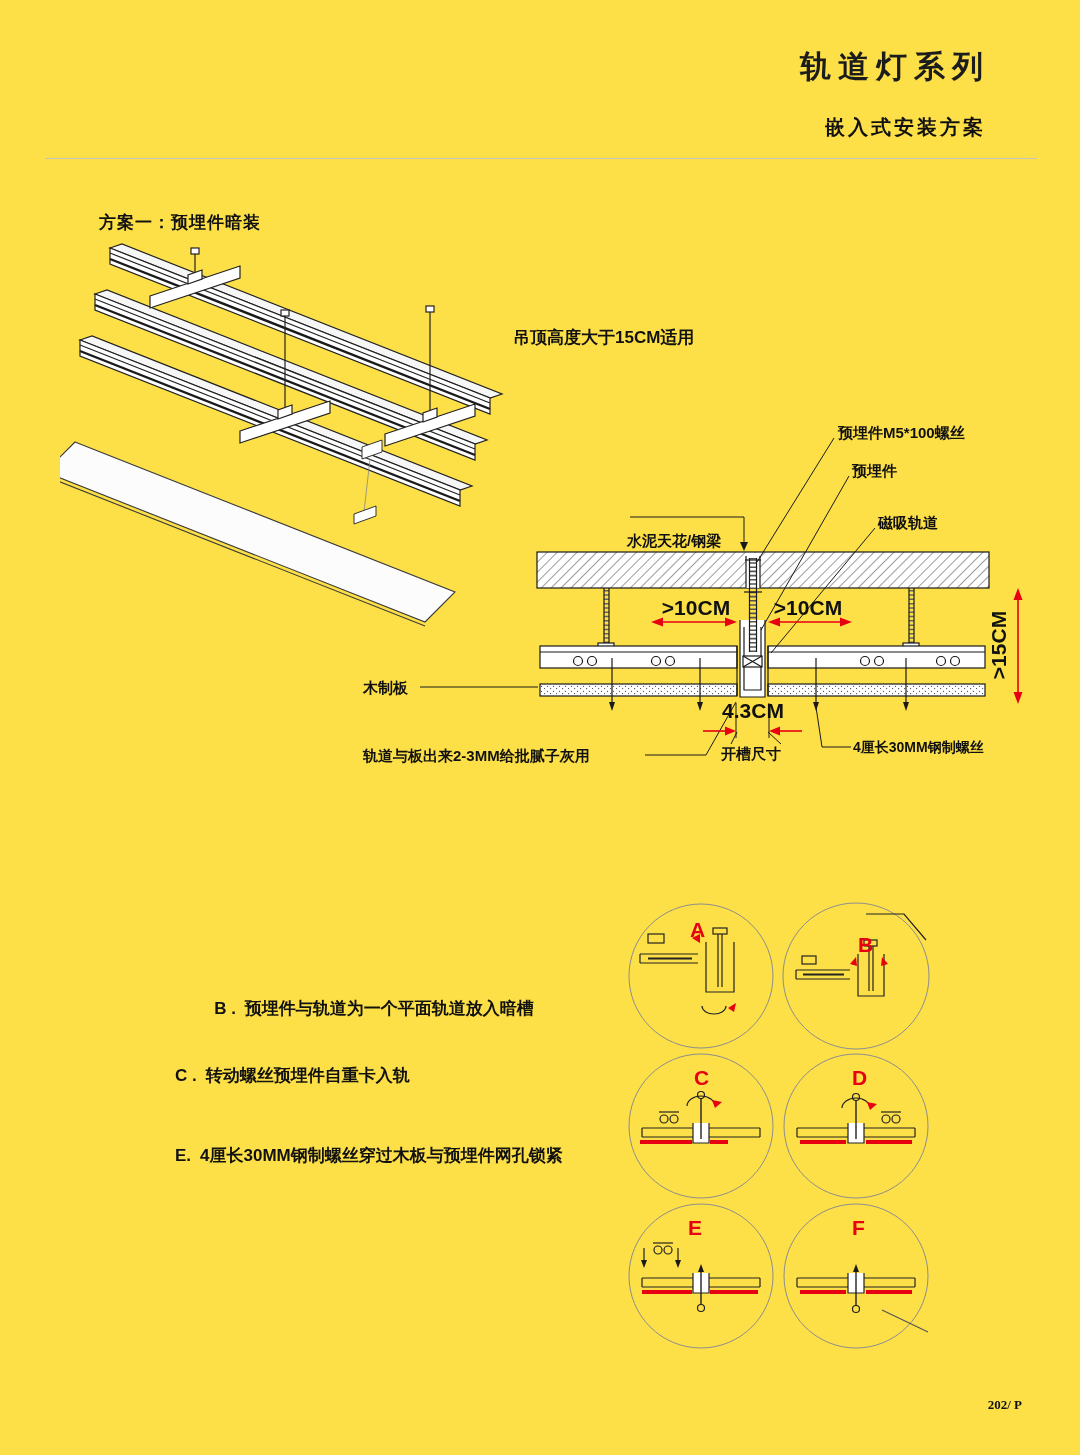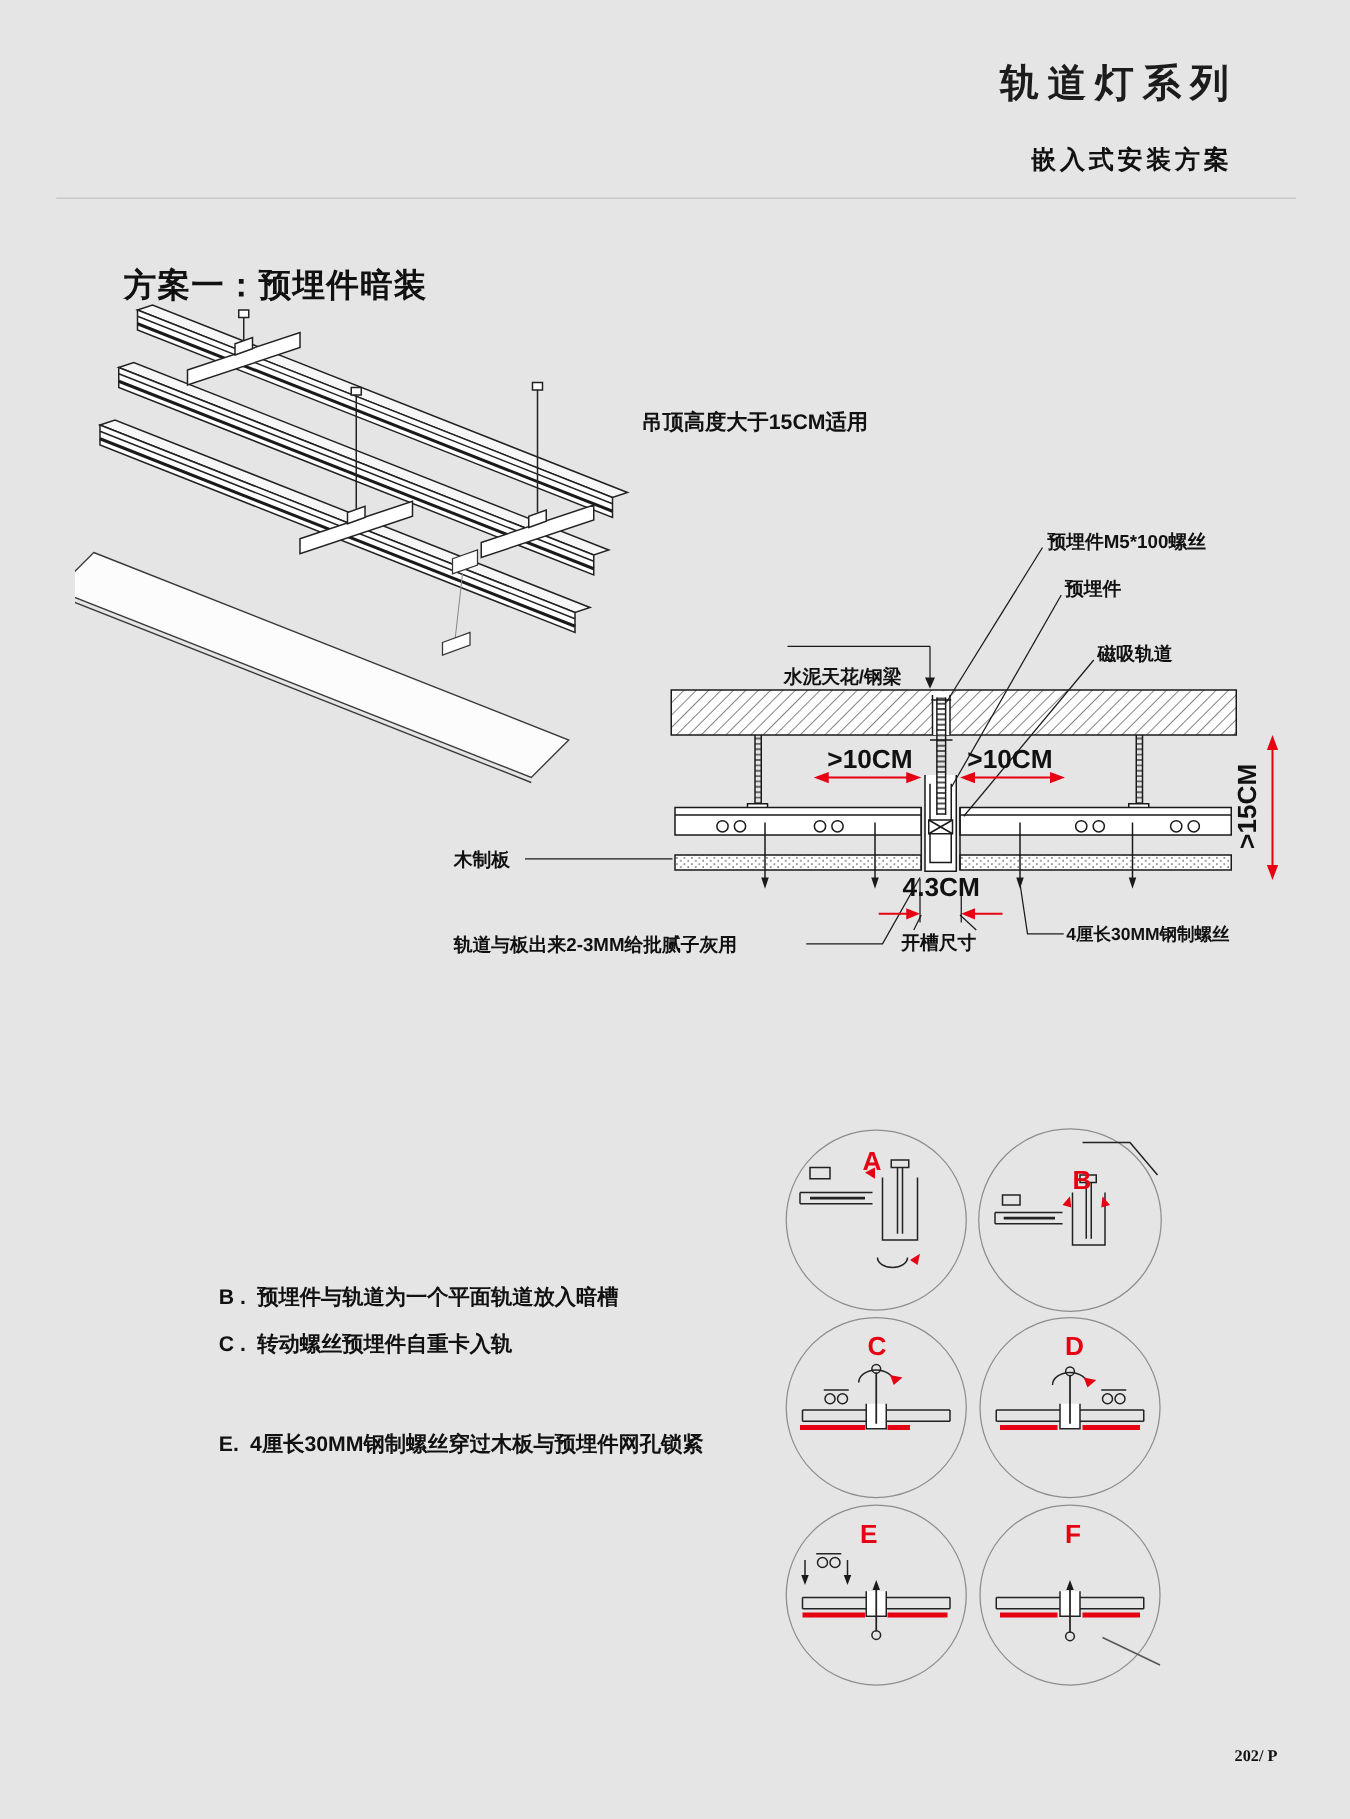--- a/index.html
+++ b/index.html
@@ -1,28 +1,28 @@
 <!DOCTYPE html>
 <html><head>
 <meta charset="utf-8">
 <style>
   html,body{margin:0;padding:0;background:#ffffff;}
   .page{
-    position:relative;width:1080px;height:1455px;background:#e5e5e5;overflow:hidden;
+    position:relative;width:1080px;height:1455px;background:#fde047;overflow:hidden;
     font-family:"Liberation Sans","DejaVu Sans",sans-serif;color:#111;
   }
   .title{
     position:absolute;top:46px;right:90px;font-family:"Liberation Serif","DejaVu Serif",serif;
     font-size:31px;letter-spacing:7px;font-weight:600;color:#1c1c1c;white-space:nowrap;
   }
   .subtitle{
     position:absolute;top:114px;right:94px;font-size:20px;font-weight:bold;letter-spacing:3px;white-space:nowrap;
   }
   .divider{position:absolute;top:158px;left:45px;width:992px;height:1px;background:#c4c4c4;}
-  .section-title{position:absolute;top:211px;left:99px;font-size:26px;font-weight:bold;letter-spacing:1px;white-space:nowrap;}
+  .section-title{position:absolute;top:211px;left:99px;font-size:17px;font-weight:bold;letter-spacing:1px;white-space:nowrap;}
   .lbl{position:absolute;font-weight:bold;color:#111;white-space:nowrap;font-size:15px;}
   .lbl.big{font-size:21px;text-align:center;}
   .note{position:absolute;top:326px;left:513px;font-size:17px;font-weight:bold;white-space:nowrap;}
   .rot{transform:rotate(-90deg);transform-origin:center;}
   .step{position:absolute;left:175px;width:398px;font-size:17px;font-weight:bold;line-height:1.65;color:#111;}
   .step .letter{margin-right:9px;}
   .clt{position:absolute;font-size:21px;font-weight:bold;color:#e60012;white-space:nowrap;}
   .pageno{position:absolute;top:1397px;right:58px;font-size:13px;font-weight:bold;font-family:Liberation Serif, serif;}
   svg{position:absolute;}
 </style>
@@ -213,21 +213,21 @@
   <div class="lbl" style="left:878px;top:514px;">磁吸轨道</div>
   <div class="lbl big" style="left:652px;top:596px;width:88px;">&gt;10CM</div>
   <div class="lbl big" style="left:764px;top:596px;width:88px;">&gt;10CM</div>
   <div class="lbl big rot" style="left:955px;top:633px;width:88px;height:24px;">&gt;15CM</div>
   <div class="lbl" style="left:363px;top:679px;">木制板</div>
   <div class="lbl big" style="left:710px;top:699px;width:86px;">4.3CM</div>
   <div class="lbl" style="left:721px;top:745px;">开槽尺寸</div>
   <div class="lbl" style="left:363px;top:747px;">轨道与板出来2-3MM给批腻子灰用</div>
   <div class="lbl" style="left:853px;top:739px;font-size:14px;">4厘长30MM钢制螺丝</div>
 
-  <div class="step" style="top:1024px;">
+  <div class="step" style="top:995px;text-align:center;">
     <span class="letter">B .</span><span>预埋件与轨道为一个平面轨道放入暗槽</span>
   </div>
   <div class="step" style="top:1062px;">
     <span class="letter">C .</span><span>转动螺丝预埋件自重卡入轨</span>
   </div>
   <div class="step" style="top:1142px;">
     <span class="letter">E.</span><span>4厘长30MM钢制螺丝穿过木板与预埋件网孔锁紧</span>
   </div>
 
   <svg style="left:615px;top:895px;" width="340" height="470" viewBox="615 895 340 470">

